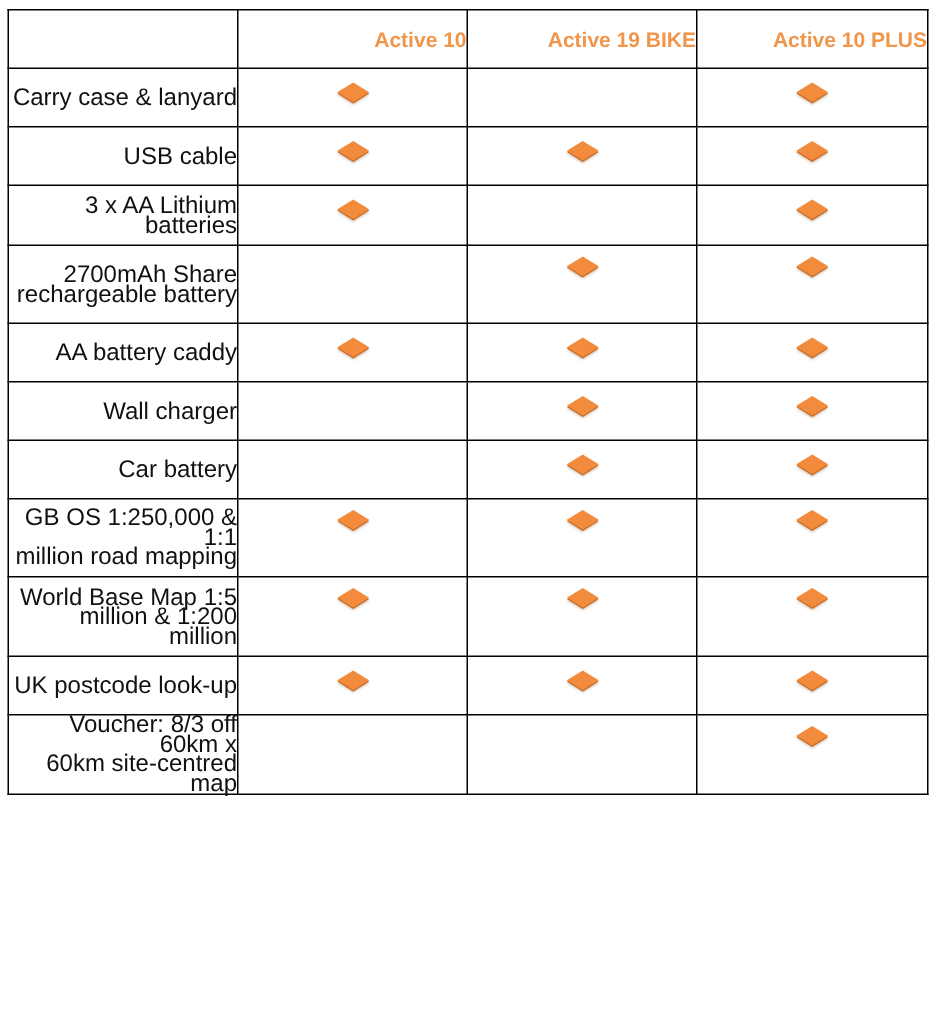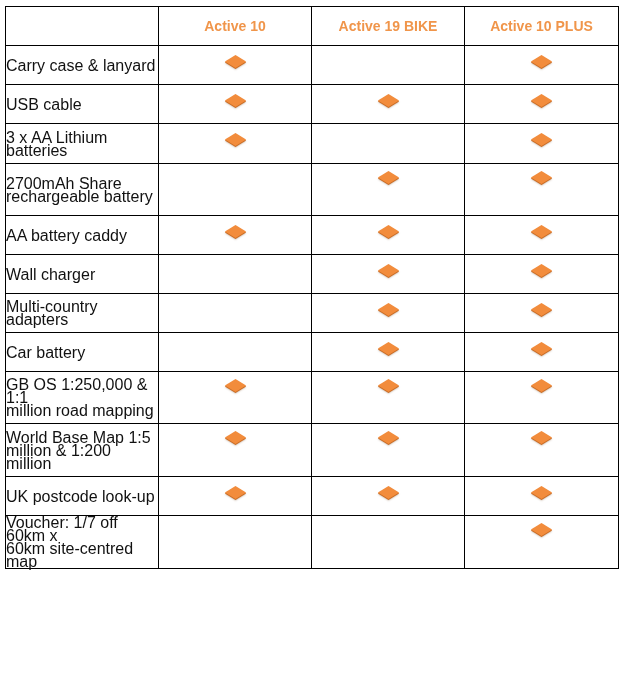--- a/index.html
+++ b/index.html
@@ -19,20 +19,21 @@
       left: 5px;
       top: 6px;
       border-collapse: collapse;
       table-layout: fixed;
       width: 613px;
     }
     table.cmp td, table.cmp th {
       border: 1px solid #000000;
       padding: 0;
       vertical-align: middle;
+      text-align: right;
     }
     col.c0 { width: 153px; }
     col.c1 { width: 153px; }
     col.c2 { width: 153px; }
     col.c3 { width: 154px; }
     th.prod {
       color: #f0954a;
       font-weight: bold;
       font-size: 14px;
       text-align: center;
@@ -176,34 +177,20 @@
             <span class="diamond"></span>
           </div>
         </td>
         <td class="mark">
           <div class="dwrap" style="top: 8px;">
             <span class="diamond"></span>
           </div>
         </td>
       </tr>
       <tr style="height: 39px;">
-        <td class="feat">Multi-country adapters</td>
-        <td class="mark"></td>
-        <td class="mark">
-          <div class="dwrap" style="top: 8px;">
-            <span class="diamond"></span>
-          </div>
-        </td>
-        <td class="mark">
-          <div class="dwrap" style="top: 8px;">
-            <span class="diamond"></span>
-          </div>
-        </td>
-      </tr>
-      <tr style="height: 39px;">
         <td class="feat">Car battery</td>
         <td class="mark"></td>
         <td class="mark">
           <div class="dwrap" style="top: 8px;">
             <span class="diamond"></span>
           </div>
         </td>
         <td class="mark">
           <div class="dwrap" style="top: 8px;">
             <span class="diamond"></span>
@@ -260,21 +247,21 @@
             <span class="diamond"></span>
           </div>
         </td>
         <td class="mark">
           <div class="dwrap" style="top: 8px;">
             <span class="diamond"></span>
           </div>
         </td>
       </tr>
       <tr style="height: 52px;">
-        <td class="feat">Voucher: 1/7 off 60km x
+        <td class="feat">Voucher: 8/3 off 60km x
 60km site-centred map</td>
         <td class="mark"></td>
         <td class="mark"></td>
         <td class="mark">
           <div class="dwrap" style="top: 6px;">
             <span class="diamond"></span>
           </div>
         </td>
       </tr>
     </tbody>

